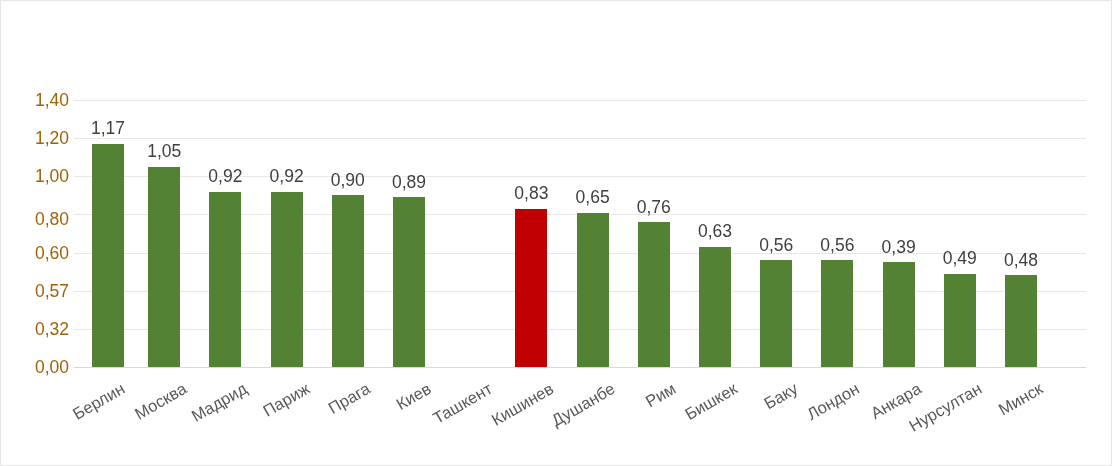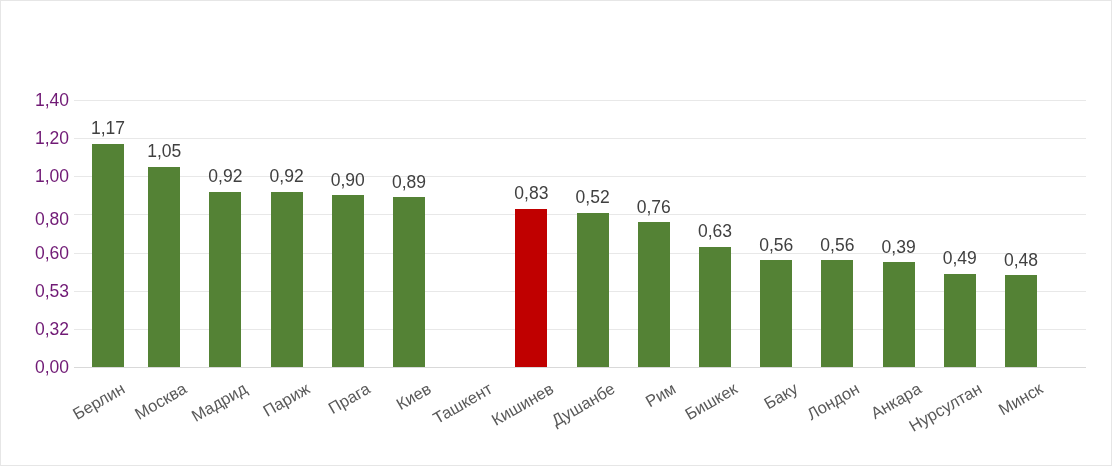--- a/index.html
+++ b/index.html
@@ -36,21 +36,21 @@
   }
   .gridline.baseline {
     background: #d9d9d9;
   }
   .ytick {
     position: absolute;
     right: 0;
     width: 62px;
     text-align: right;
     font-size: 17.5px;
-    color: #701a75;
+    color: #a16207;
     transform: translateY(-50%);
     white-space: nowrap;
   }
   #y-axis {
     position: absolute;
     left: 0;
     top: 99px;
     width: 68px;
     height: 267px;
   }
@@ -92,21 +92,21 @@
   }
 </style>
 </head>
 <body>
 
 <div id="chart-frame">
 
   <div id="y-axis">
       <div class="ytick" style="top: 267px;">0,00</div>
       <div class="ytick" style="top: 228.857px;">0,32</div>
-      <div class="ytick" style="top: 190.714px;">0,53</div>
+      <div class="ytick" style="top: 190.714px;">0,57</div>
       <div class="ytick" style="top: 152.571px;">0,60</div>
       <div class="ytick" style="top: 119px;">0,80</div>
       <div class="ytick" style="top: 76.2857px;">1,00</div>
       <div class="ytick" style="top: 38.1429px;">1,20</div>
       <div class="ytick" style="top: 0px;">1,40</div>
     </div>
 
   <div id="plot-area">
       <div class="gridline baseline" style="top: 267px;"></div>
       <div class="gridline" style="top: 228.857px;"></div>
@@ -139,21 +139,21 @@
       <div class="bar-wrap" style="left: 319px; height: 267px;">
         <div class="bar" style="height: 169.736px; background: rgb(84, 130, 53);"></div>
         <div class="bar-label" style="bottom: 175.736px;">0,89</div>
       </div>
       <div class="bar-wrap" style="left: 441.4px; height: 267px;">
         <div class="bar" style="height: 158.293px; background: rgb(192, 0, 0);"></div>
         <div class="bar-label" style="bottom: 164.293px;">0,83</div>
       </div>
       <div class="bar-wrap" style="left: 502.6px; height: 267px;">
         <div class="bar" style="height: 154.479px; background: rgb(84, 130, 53);"></div>
-        <div class="bar-label" style="bottom: 160.479px;">0,52</div>
+        <div class="bar-label" style="bottom: 160.479px;">0,65</div>
       </div>
       <div class="bar-wrap" style="left: 563.8px; height: 267px;">
         <div class="bar" style="height: 144.943px; background: rgb(84, 130, 53);"></div>
         <div class="bar-label" style="bottom: 150.943px;">0,76</div>
       </div>
       <div class="bar-wrap" style="left: 625px; height: 267px;">
         <div class="bar" style="height: 120.15px; background: rgb(84, 130, 53);"></div>
         <div class="bar-label" style="bottom: 126.15px;">0,63</div>
       </div>
       <div class="bar-wrap" style="left: 686.2px; height: 267px;">

